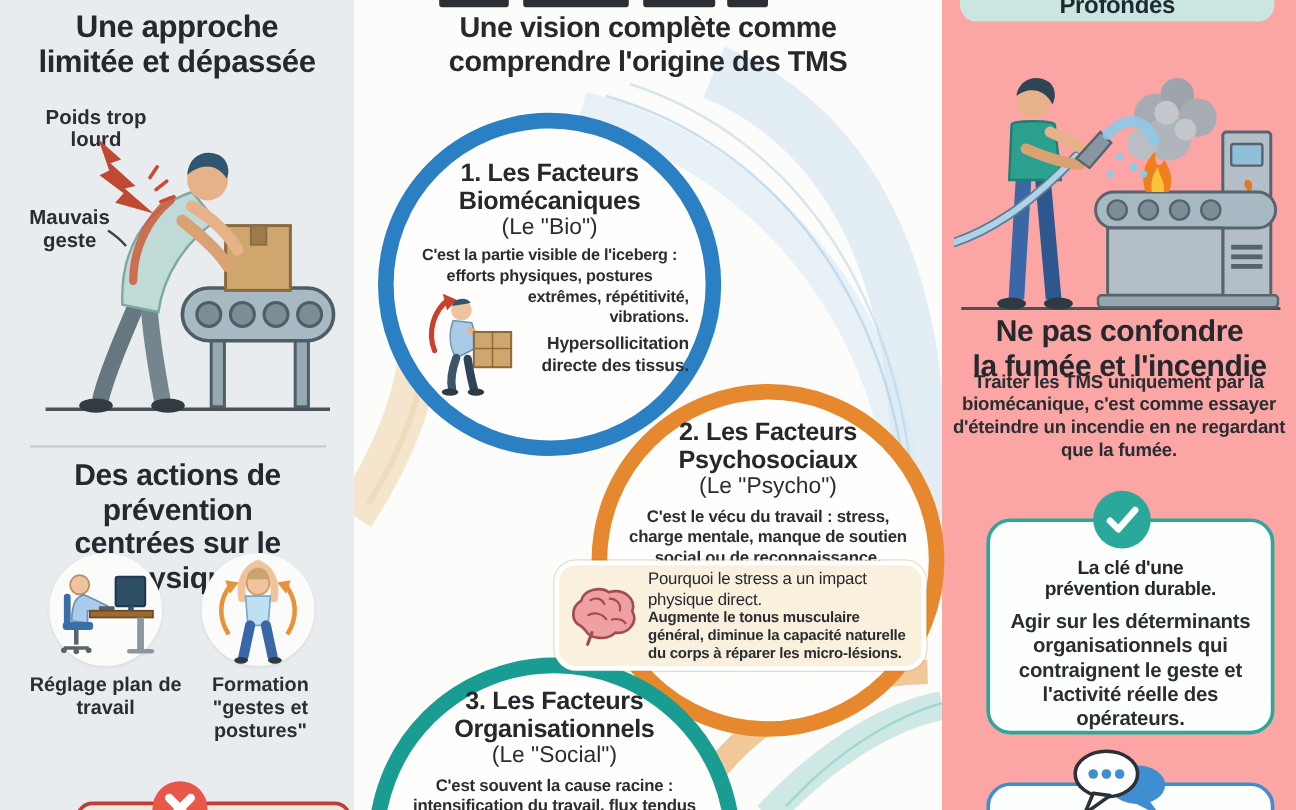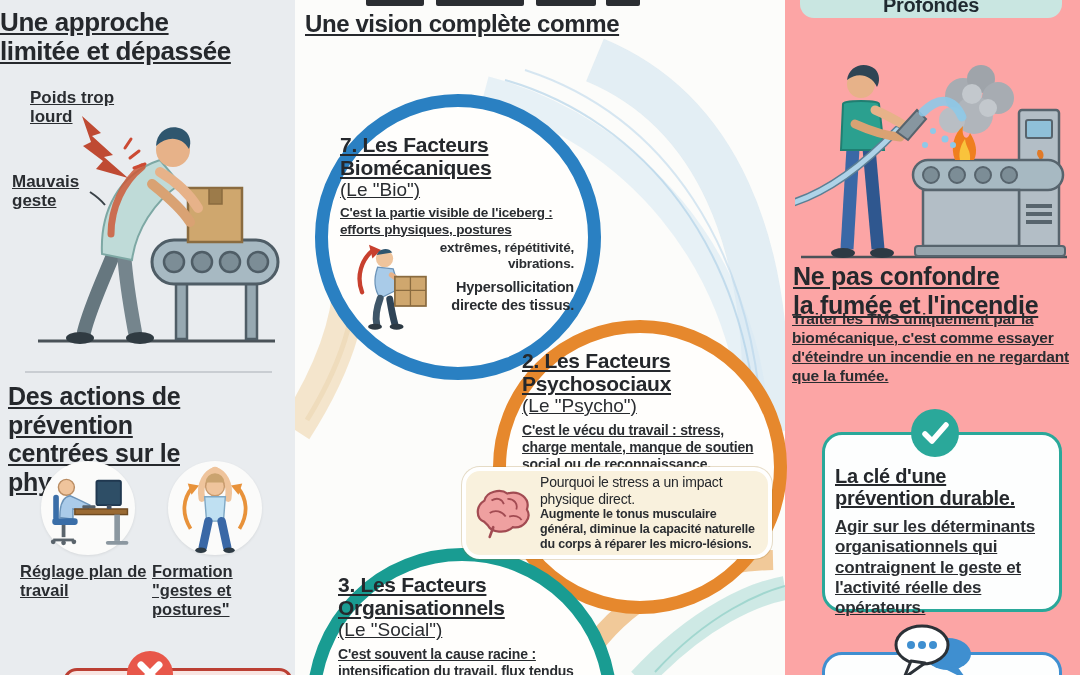--- a/index.html
+++ b/index.html
@@ -3,21 +3,21 @@
 <meta charset="utf-8">
 <style>
   html,body{margin:0;padding:0;background:#fff;}
   .stage{position:relative;width:1080px;height:675px;overflow:hidden;
          font-family:"Liberation Sans",sans-serif;color:#26292d;}
   .abs{position:absolute;}
   .col{position:absolute;top:0;height:675px;}
   .col-left{left:0;width:295px;background:#e9ecef;}
   .col-mid{left:295px;width:490px;background:#fcfcfa;}
   .col-right{left:785px;width:295px;background:#fca5a5;}
-  .ctr{text-align:left;text-decoration:underline;}
+  .ctr{text-align:center;}
   h1,h2,h3,p{margin:0;}
   .h-big{font-weight:bold;font-size:26px;line-height:1.13;letter-spacing:-0.4px;color:#25282c;}
   .h-mid{font-weight:bold;font-size:24px;line-height:1.15;letter-spacing:-0.4px;color:#25282c;}
   .h-sec{font-weight:bold;font-size:25px;line-height:1.14;letter-spacing:-0.3px;color:#25282c;}
   .lbl{font-weight:600;font-size:17px;line-height:1.12;color:#2a2d31;}
   .cap{font-weight:600;font-size:16.5px;line-height:1.15;color:#2a2d31;}
   .circle{position:absolute;border-radius:50%;background:#fffefc;box-sizing:border-box;}
   .c1{left:315px;top:94px;width:286px;height:286px;border:13px solid #2a80c2;z-index:1;}
   .c2{left:493px;top:320px;width:294px;height:294px;border:13px solid #e6882d;z-index:2;}
   .c3{left:307px;top:548px;width:310px;height:310px;border:13px solid #199c92;z-index:3;}
@@ -29,21 +29,21 @@
            box-shadow:0 0 0 1px rgba(160,120,40,.25);box-sizing:border-box;
            display:flex;align-items:center;gap:6px;padding:4px 8px 4px 6px;}
   .callout-title{font-weight:normal;font-size:14px;line-height:1.18;letter-spacing:-0.2px;color:#25282c;}
   .callout-body{font-weight:600;font-size:12.5px;line-height:1.2;letter-spacing:-0.2px;color:#2a2d31;}
   .badge{position:absolute;left:800px;top:-22px;width:262px;height:40px;background:#c9e6e1;
          border-radius:14px;display:flex;align-items:flex-end;justify-content:center;}
   .badge span{font-weight:bold;font-size:20px;letter-spacing:-0.3px;color:#1f2a30;padding-bottom:1px;}
   .rcard{position:absolute;left:822px;width:240px;background:#fdfefe;border-radius:20px;box-sizing:border-box;}
   .rcard1{top:432px;height:180px;border:3px solid #2aa89a;z-index:1;}
   .rcard2{top:652px;height:60px;border:3px solid #3f8fd0;z-index:1;}
-  .rcard-title{font-weight:bold;font-size:20px;line-height:1.12;letter-spacing:-0.3px;color:#25282c;}
+  .rcard-title{font-weight:bold;font-size:16px;line-height:1.12;letter-spacing:-0.3px;color:#25282c;}
   .rcard-body{font-weight:600;font-size:17px;line-height:1.2;letter-spacing:-0.2px;color:#2a2d31;}
   .icon-circle{position:absolute;width:94px;height:94px;border-radius:50%;background:#fbfbfa;
                box-shadow:0 1px 3px rgba(0,0,0,.08);}
   .check-badge{position:absolute;left:911px;top:409px;width:48px;height:48px;border-radius:50%;
                background:#2aa89a;z-index:3;display:flex;align-items:center;justify-content:center;}
   .x-badge{position:absolute;left:127px;top:651px;width:46px;height:46px;border-radius:50%;
            background:#e8574a;z-index:3;display:flex;align-items:center;justify-content:center;}
   .lcard{position:absolute;left:63px;top:668px;width:230px;height:40px;background:#f8e5e2;
          border:3px solid #bb3f33;border-radius:14px;z-index:2;box-sizing:border-box;}
   .divider{position:absolute;left:25px;top:371px;width:247px;height:2px;background:#c9cdd2;}
@@ -164,26 +164,26 @@
     <path d="M360,672 C415,612 468,592 490,586" stroke="#8fcfc6" stroke-width="2" fill="none" opacity="0.7"></path>
   </svg>
 
   <div class="frag" style="left:366px;width:58px;"></div>
   <div class="frag" style="left:436px;width:88px;"></div>
   <div class="frag" style="left:536px;width:60px;"></div>
   <div class="frag" style="left:606px;width:34px;"></div>
 
   <div class="abs ctr" style="left:305px;top:10px;width:470px;z-index:4;">
     <h1 class="h-mid"><span>Une vision complète comme</span><br>
-    </h1>
+    <span>comprendre l'origine des TMS</span></h1>
   </div>
 
   <div class="circle c1">
     <div class="ctr" style="padding:26px 12px 0 12px;">
-      <div class="circ-title"><span>7. Les Facteurs</span><br>
+      <div class="circ-title"><span>1. Les Facteurs</span><br>
         <span>Biomécaniques</span></div>
       <div class="circ-sub">(Le "Bio")</div>
       <p class="circ-body" style="margin-top:4px;">C'est la partie visible de l'iceberg : efforts physiques, postures</p>
     </div>
     <div style="display:flex;padding:0 14px 0 22px;align-items:flex-start;">
       <div style="width:82px;flex:none;">
         <svg viewBox="0 0 95 105" width="82" height="92">
           <path d="M14,62 C7,44 13,24 27,13" stroke="#c8402e" stroke-width="5" fill="none" stroke-linecap="round"></path>
           <polygon points="22,7 36,13 26,23" fill="#c8402e"></polygon>
           <circle cx="40" cy="23" r="10" fill="#efc49c"></circle>

